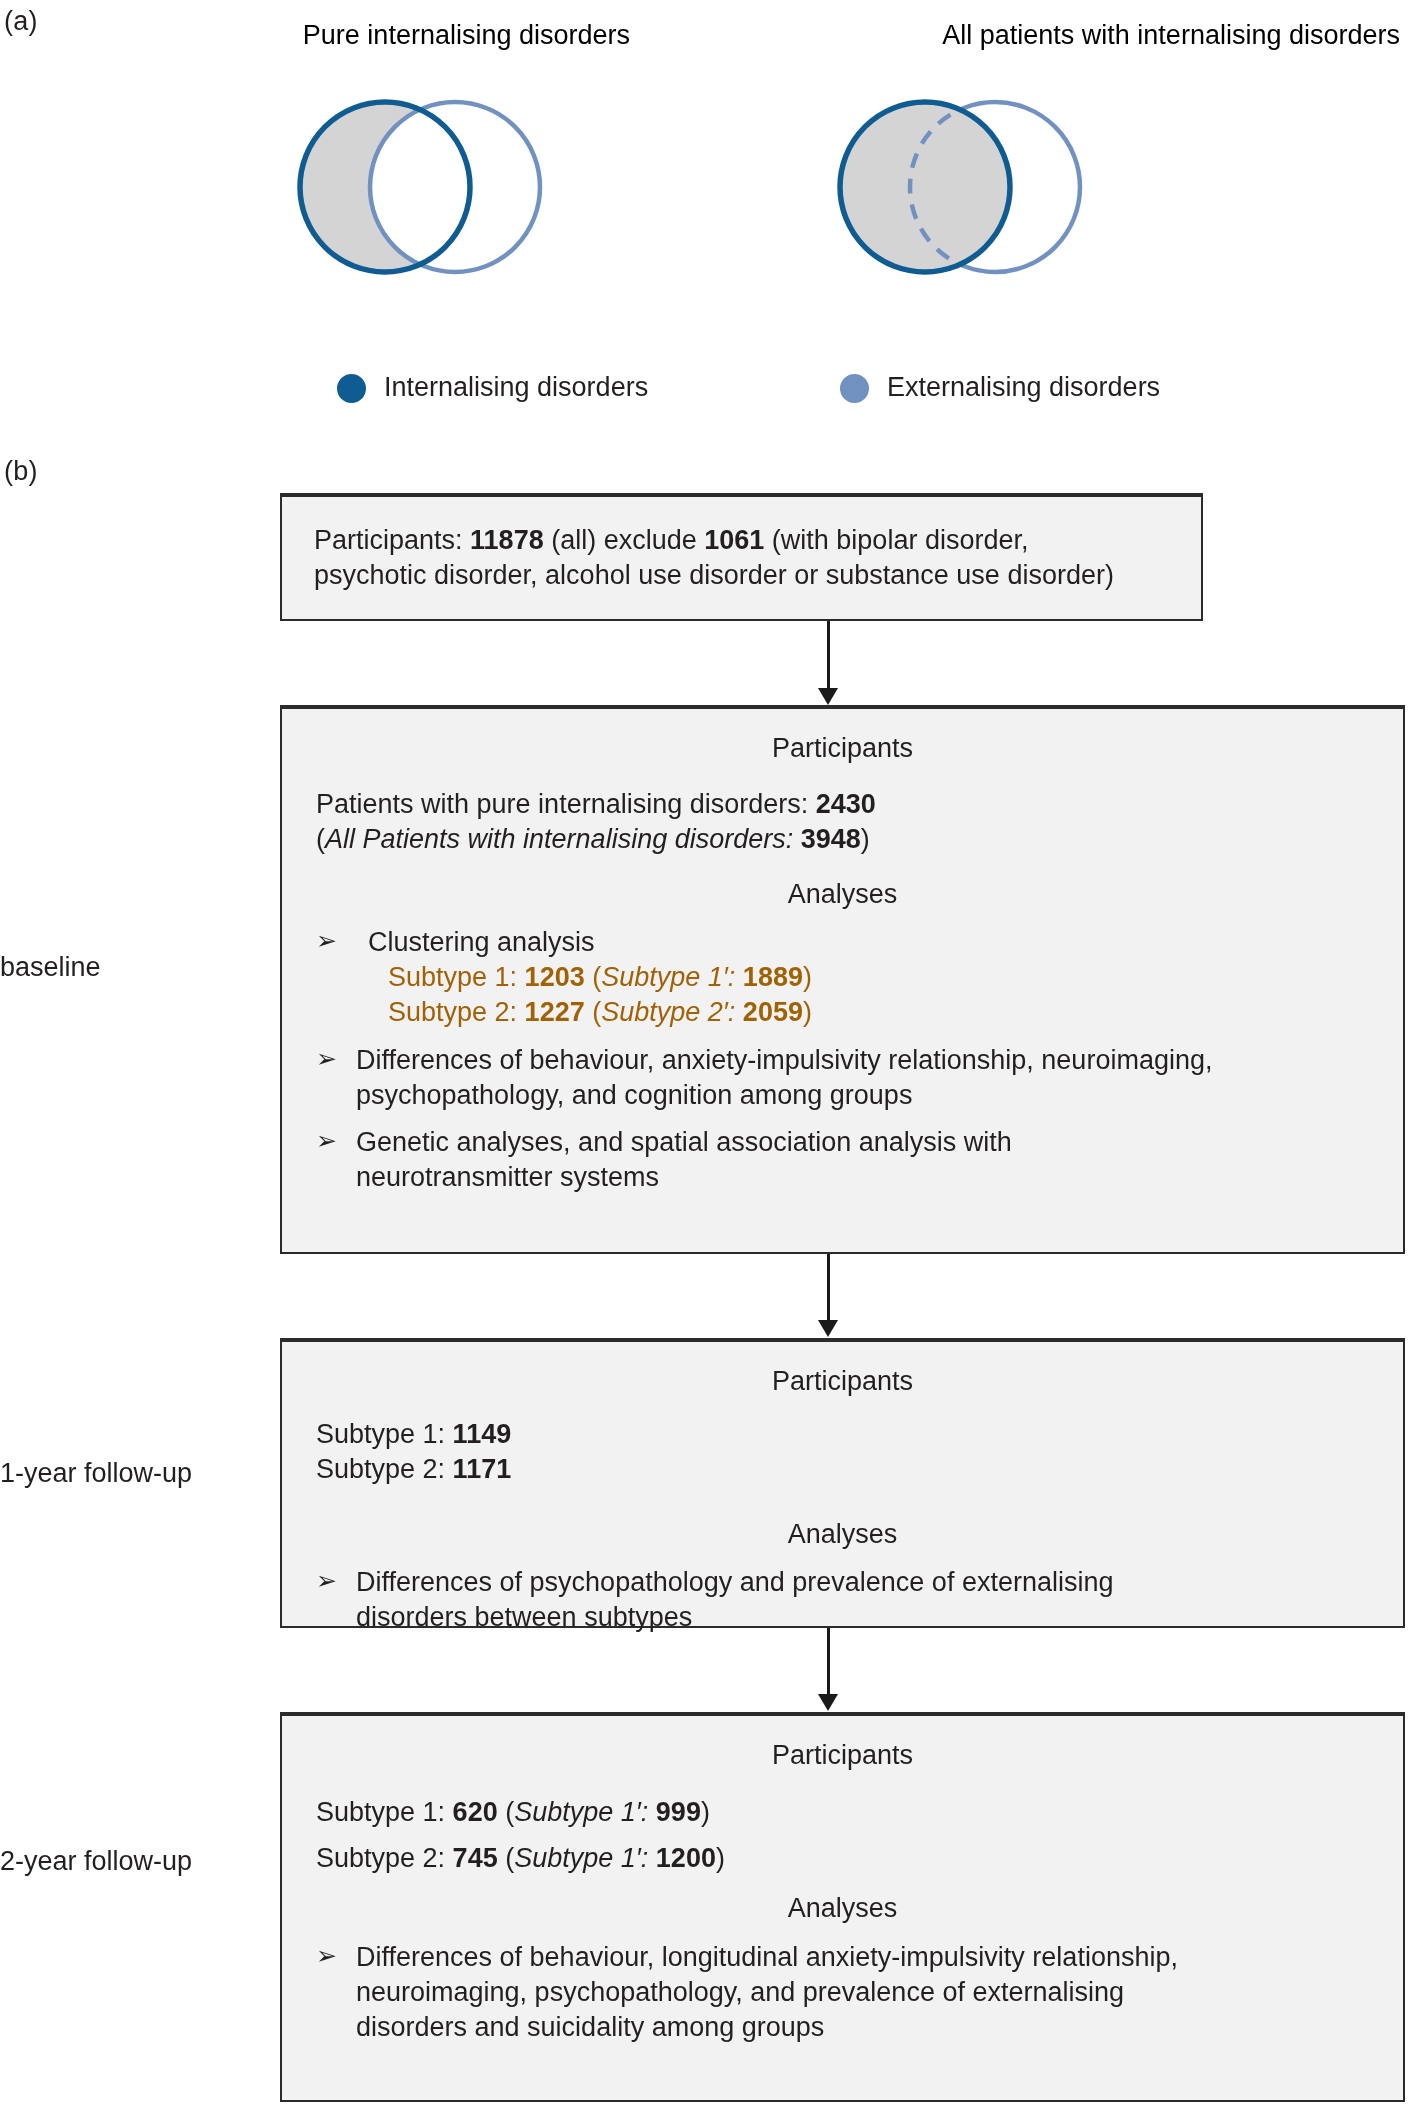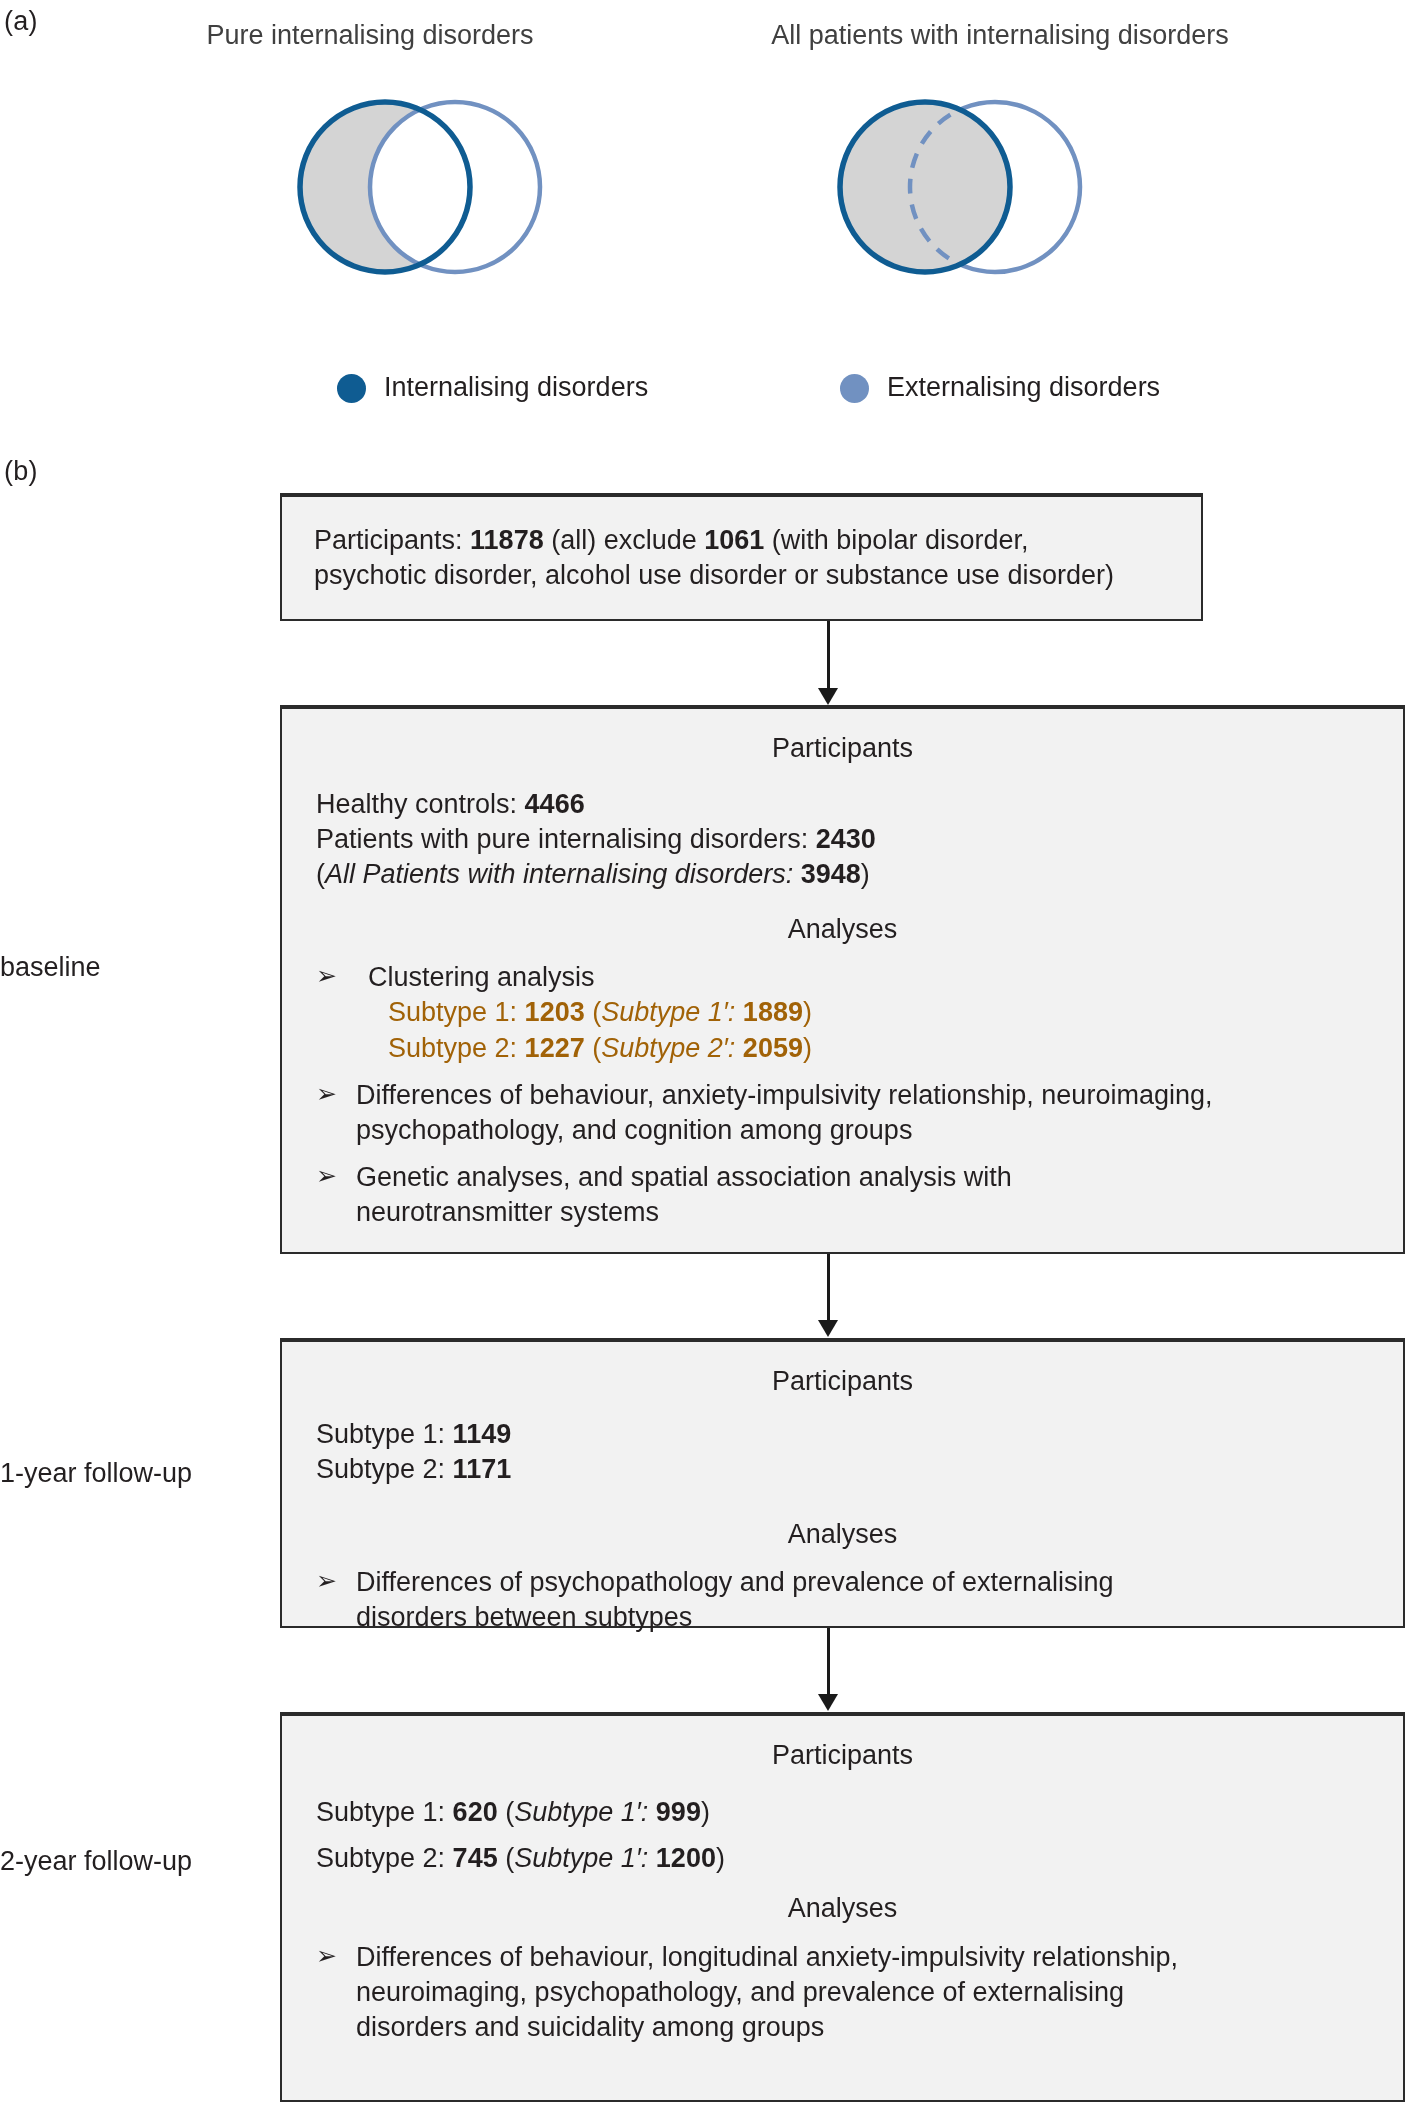--- a/index.html
+++ b/index.html
@@ -9,21 +9,21 @@
     color:#231f20;
     -webkit-font-smoothing:antialiased;
   }
   .abs{position:absolute;}
 
   
   .panel-letter{font-size:27px;color:#231f20;letter-spacing:.2px;}
 
   
   .venn-title{
-    font-size:27px;color:#404040;text-align:center;white-space:nowrap;
+    font-size:27px;color:#000000;text-align:right;white-space:nowrap;
   }
   .venn-svg{display:block;}
 
   .legend-row{display:flex;align-items:flex-end;gap:18px;}
   .legend-dot{
     width:29px;height:29px;border-radius:50%;flex:0 0 auto;
   }
   .legend-label{font-size:27px;color:#231f20;white-space:nowrap;}
 
   
@@ -147,23 +147,20 @@
 <div class="arrow-shaft" style="left:827px;top:621px;height:74px;"></div>
 <div class="arrow-head" style="left:818px;top:688px;"></div>
 
 <div class="abs flow-box" style="left:280px;top:705px;width:1125px;height:549px;padding:22px 34px 0 34px;">
 
   <div class="box-center">Participants</div>
 
   <div style="height:21px;"></div>
 
   <div class="box-line">
-    <span>Healthy controls: </span><b>4466</b>
-  </div>
-  <div class="box-line">
     <span>Patients with pure internalising disorders: </span><b>2430</b>
   </div>
   <div class="box-line">
     <span>(</span><i>All Patients with internalising disorders: </i><b>3948</b><span>)</span>
   </div>
 
   <div style="height:20px;"></div>
 
   <div class="box-center">Analyses</div>
 

